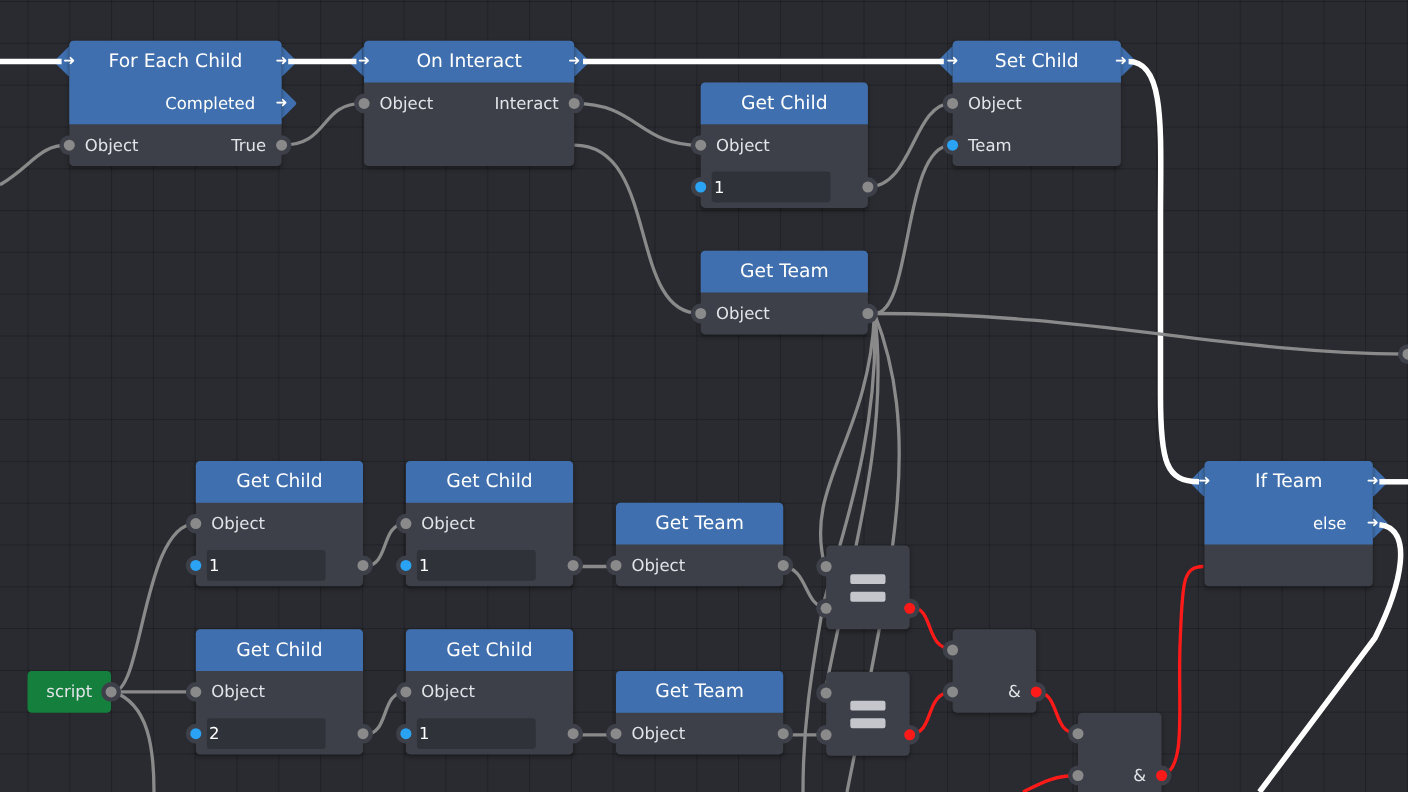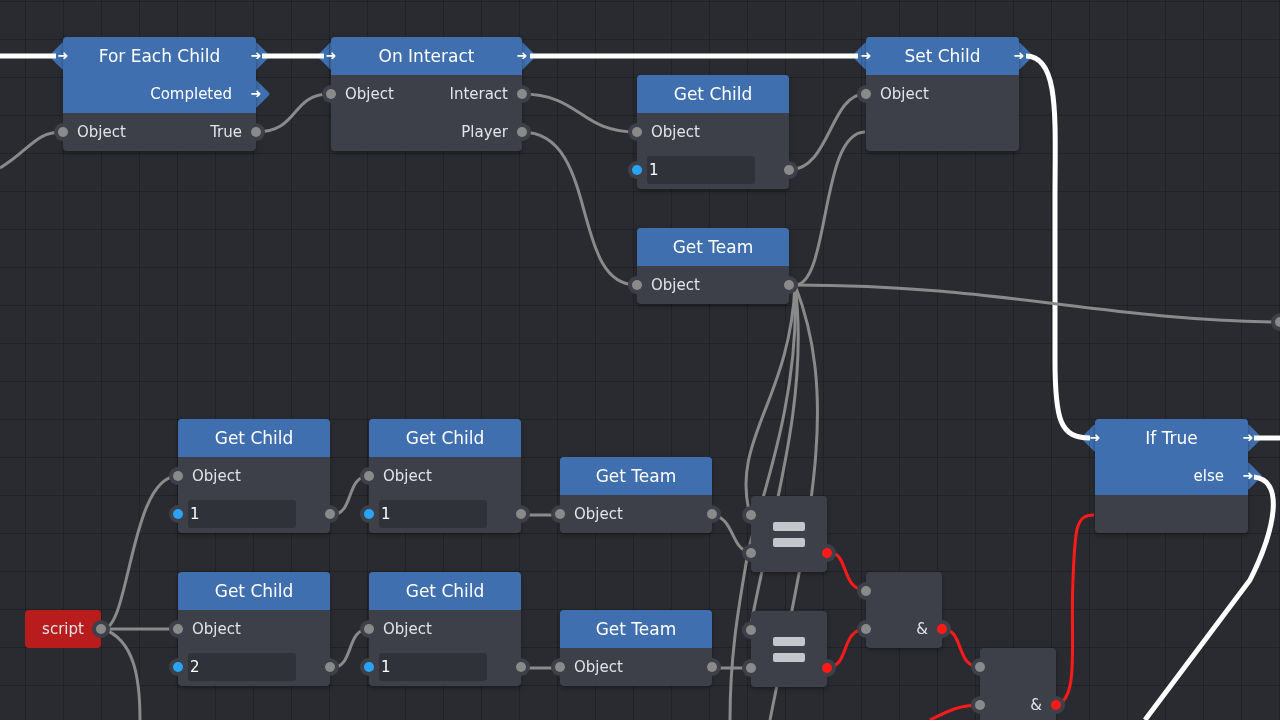--- a/index.html
+++ b/index.html
@@ -22,21 +22,21 @@
   .pin.blue{background:#2aa3f5;}
   .pin.red{background:#ff1a1a;}
   .pin.l{left:-5px;} .pin.r{right:-5px;}
   .exec{position:absolute;width:14px;height:14px;top:12px;color:#fff;font-size:13px;line-height:14px;text-align:center;}
   .exec.l{left:-7px;} .exec.r{right:-7px;}
   .exec::before{content:"";position:absolute;left:-3px;top:-3px;width:20px;height:20px;background:#3f6fae;transform:rotate(45deg);border-radius:2px;z-index:-1;}
   .field{position:absolute;left:10px;right:34px;top:5px;height:28px;background:#30323a;border-radius:3px;color:#fff;font-size:15px;line-height:28px;padding-left:2px;}
   .op{position:absolute;background:#3d4049;border-radius:4px;box-shadow:0 2px 4px rgba(0,0,0,0.35);}
   .eq-bar{position:absolute;left:22px;width:32px;height:9px;background:#c4c6cb;border-radius:2px;}
   .amp{position:absolute;right:14px;color:#e2e4e8;font-size:15px;}
-  .script{position:absolute;background:#b91c1c;border-radius:4px;color:#e2e4e8;font-size:15px;text-align:center;line-height:38px;}
+  .script{position:absolute;background:#15803d;border-radius:4px;color:#e2e4e8;font-size:15px;text-align:center;line-height:38px;}
 </style>
 </head>
 <body>
 
 <div class="grid"></div>
 
 <svg class="wires" width="1280" height="720">
 
   <path d="M0 56 L56 56" stroke="#fff" stroke-width="5" fill="none"></path>
   <path d="M262 56 L324 56" stroke="#fff" stroke-width="5" fill="none"></path>
@@ -98,24 +98,20 @@
     <span class="exec l">➜</span>
     <span>On Interact</span>
     <span class="exec r">➜</span>
   </div>
   <div class="row">
     <span class="pin l"></span>
     <span class="lbl-l">Object</span>
     <span class="lbl-r">Interact</span>
     <span class="pin r"></span>
   </div>
-  <div class="row">
-    <span class="lbl-r">Player</span>
-    <span class="pin r"></span>
-  </div>
 </div>
 
 <div class="node" style="left:637px;top:75px;width:152px;height:114px;">
   <div class="hdr"><span>Get Child</span></div>
   <div class="row">
     <span class="pin l"></span>
     <span class="lbl-l">Object</span>
   </div>
   <div class="row">
     <span class="pin l blue"></span>
@@ -127,35 +123,39 @@
 <div class="node" style="left:866px;top:37px;width:153px;height:114px;">
   <div class="hdr">
     <span class="exec l">➜</span>
     <span>Set Child</span>
     <span class="exec r">➜</span>
   </div>
   <div class="row">
     <span class="pin l"></span>
     <span class="lbl-l">Object</span>
   </div>
+  <div class="row">
+    <span class="pin l blue"></span>
+    <span class="lbl-l">Team</span>
+  </div>
 </div>
 
 <div class="node" style="left:637px;top:228px;width:152px;height:76px;">
   <div class="hdr"><span>Get Team</span></div>
   <div class="row">
     <span class="pin l"></span>
     <span class="lbl-l">Object</span>
     <span class="pin r"></span>
   </div>
 </div>
 
 <div class="node" style="left:1095px;top:419px;width:153px;height:114px;">
   <div class="hdr tall">
     <span class="exec l">➜</span>
-    <span>If True</span>
+    <span>If Team</span>
     <span class="exec r">➜</span>
     <span class="lbl-r" style="top:38px;">else</span>
     <span class="exec r" style="top:50px;">➜</span>
   </div>
 </div>
 
 <div class="node" style="left:178px;top:419px;width:152px;height:114px;">
   <div class="hdr"><span>Get Child</span></div>
   <div class="row">
     <span class="pin l"></span>

